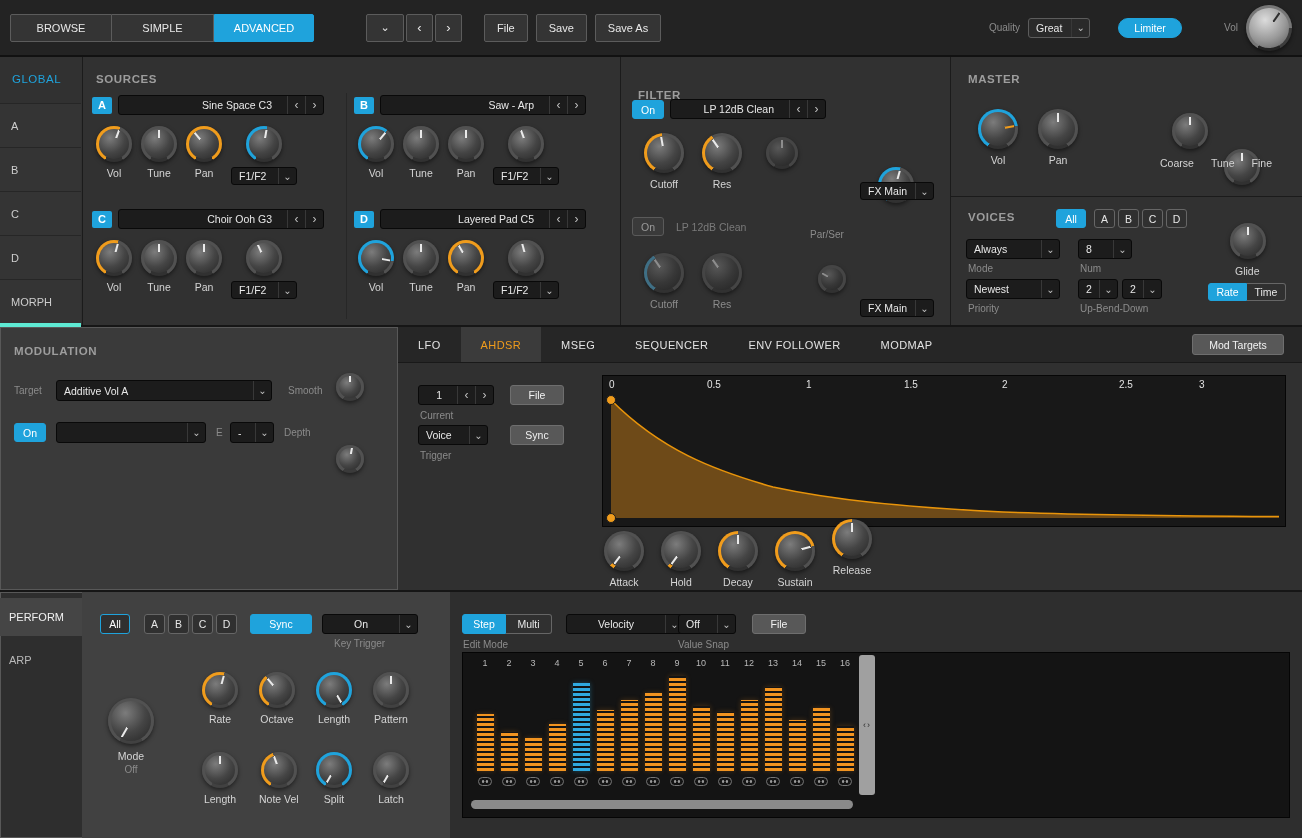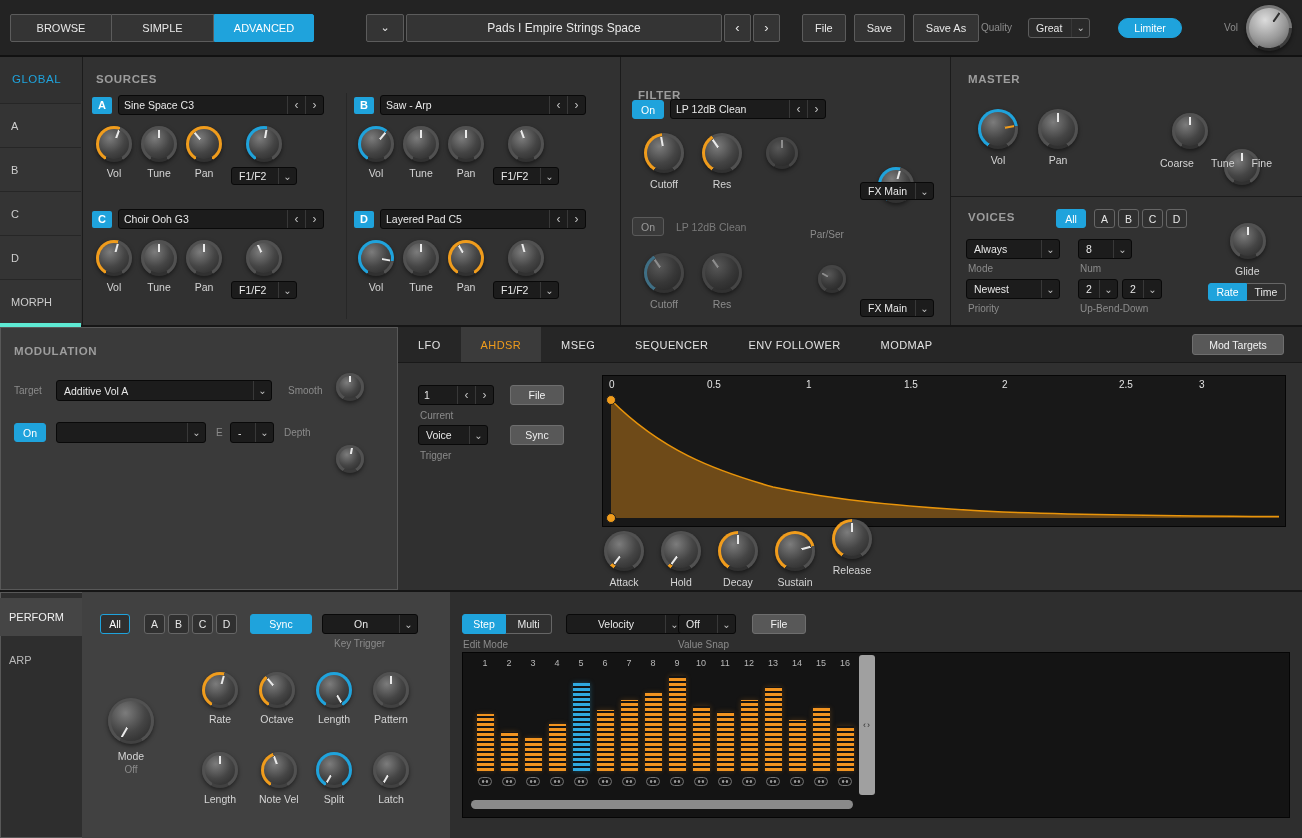--- a/index.html
+++ b/index.html
@@ -14,21 +14,21 @@
   .sbtn{display:inline-flex;align-items:center;justify-content:center;height:20px;border-radius:3px;border:1px solid #666;background:#303030;color:#e6e6e6;font-size:10.5px;padding:0 6px;box-sizing:border-box;white-space:nowrap}
   .sbtn.bluefill{background:var(--blue,#1fa3dc);border-color:var(--blue,#1fa3dc);color:#fff}
   .sbtn.blueborder{border-color:var(--blue,#1fa3dc);color:#fff}
   .sbtn.gray{background:#585858;border-color:#6e6e6e;color:#f2f2f2}
   .sbtn.off{background:#3a3a3a;border-color:#5a5a5a;color:#9a9a9a}
   .pill{border-radius:10px}
   
   .sel,.field{display:inline-flex;align-items:center;background:#1c1c1c;border:1px solid #090909;border-radius:3px;height:20px;color:#e8e8e8;font-size:10.5px;box-sizing:border-box}
   .sel .v{flex:1;padding:0 7px;white-space:nowrap;overflow:hidden}
   .sel .c,.field .st{width:17px;align-self:stretch;border-left:1px solid #383838;display:flex;align-items:center;justify-content:center;color:#c0c0c0;font-size:10px}
-  .field .v{flex:1;text-align:left;padding:0 5px;white-space:nowrap}
+  .field .v{flex:1;text-align:right;padding:0 15px;white-space:nowrap}
   .field .st{font-size:12px}
   
   .knob{position:relative;flex:none;border-radius:50%;padding:3px;box-sizing:border-box;box-shadow:0 2px 4px rgba(0,0,0,.5);
     background:radial-gradient(circle at 36% 30%,#7c7c7c,#454545 52%,#262626 100%) content-box,
       conic-gradient(from 210deg,var(--ac,#515151) 0 var(--sw,0deg),#515151 var(--sw,0deg) 300deg,transparent 300deg 360deg) border-box}
   .knob::after{content:"";position:absolute;inset:0;border-radius:50%;transform:rotate(var(--rot,0deg));
     background:linear-gradient(to bottom,transparent 10%,var(--pc,#eaeaea) 10% 33%,transparent 33%) no-repeat center/2px 100%}
   .knob.dim{--pc:#8d8d8d;background:radial-gradient(circle at 36% 30%,#585858,#373737 52%,#232323 100%) content-box,
       conic-gradient(from 210deg,var(--ac,#454545) 0 var(--sw,0deg),#454545 var(--sw,0deg) 300deg,transparent 300deg 360deg) border-box}
   .knob.metal{--pc:#2f2f2f;background:radial-gradient(circle at 40% 30%,#dcdcdc,#999 55%,#555 100%) content-box,
@@ -78,34 +78,31 @@
 
   <header class="topbar">
     <div class="seg" style="gap:0">
       <button class="btn" style="width:102px;border-radius:2px 0 0 2px">BROWSE</button>
       <button class="btn" style="width:102px;border-left:none;border-radius:0">SIMPLE</button>
       <button class="btn blue" style="width:100px;border-radius:0 2px 2px 0">ADVANCED</button>
     </div>
     <button class="btn" style="width:38px;margin-left:52px">
         <span>⌄</span>
       </button>
-    <div class="btn" style="width:316px;margin-left:2px;font-size:12px">
-        <span>Pads I Empire Strings Space</span>
-      </div>
     <button class="btn" style="width:27px;margin-left:2px;font-size:13px">
         <span>‹</span>
       </button>
     <button class="btn" style="width:27px;margin-left:2px;font-size:13px">
         <span>›</span>
       </button>
     <button class="btn" style="margin-left:22px">File</button>
     <button class="btn" style="margin-left:8px">Save</button>
     <button class="btn" style="margin-left:8px">Save As</button>
     <span class="dimtext" style="margin-left:auto">Quality</span>
-    <div class="sel" style="width:62px;margin-left:16px;background:#2a2a2a;border-color:#5c5c5c">
+    <div class="sel" style="width:62px;margin-left:8px;background:#2a2a2a;border-color:#5c5c5c">
       <span class="v">Great</span>
       <span class="c">⌄</span>
     </div>
     <button class="sbtn bluefill pill" style="width:64px;margin-left:28px">Limiter</button>
     <span class="dimtext" style="margin-left:42px">Vol</span>
     <div class="knob metal k46" style="margin-left:8px;--rot:35deg"></div>
   </header>
 
   <div class="upper">
     <div class="vline" style="left:82px"></div>

